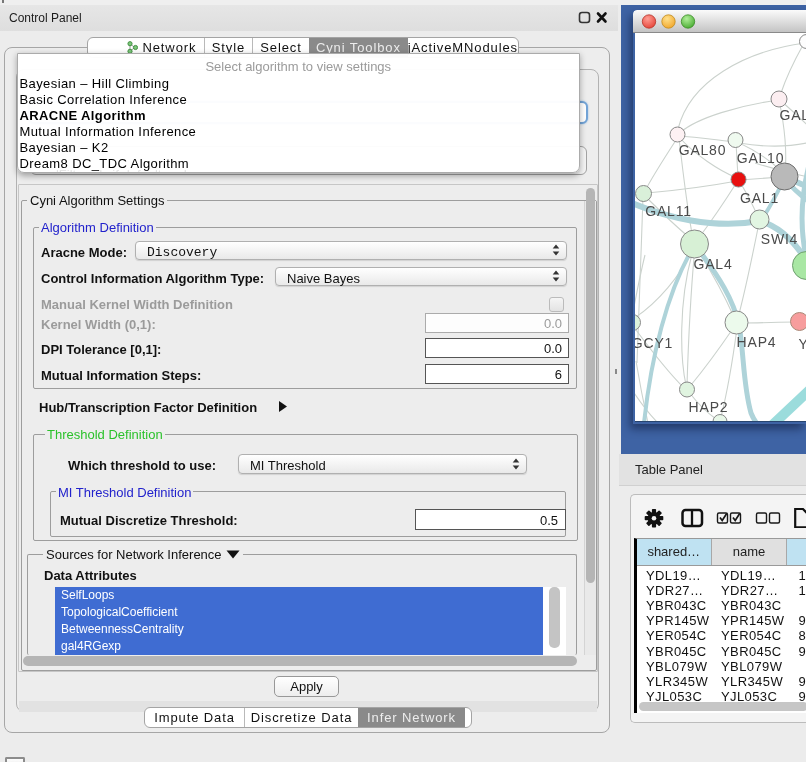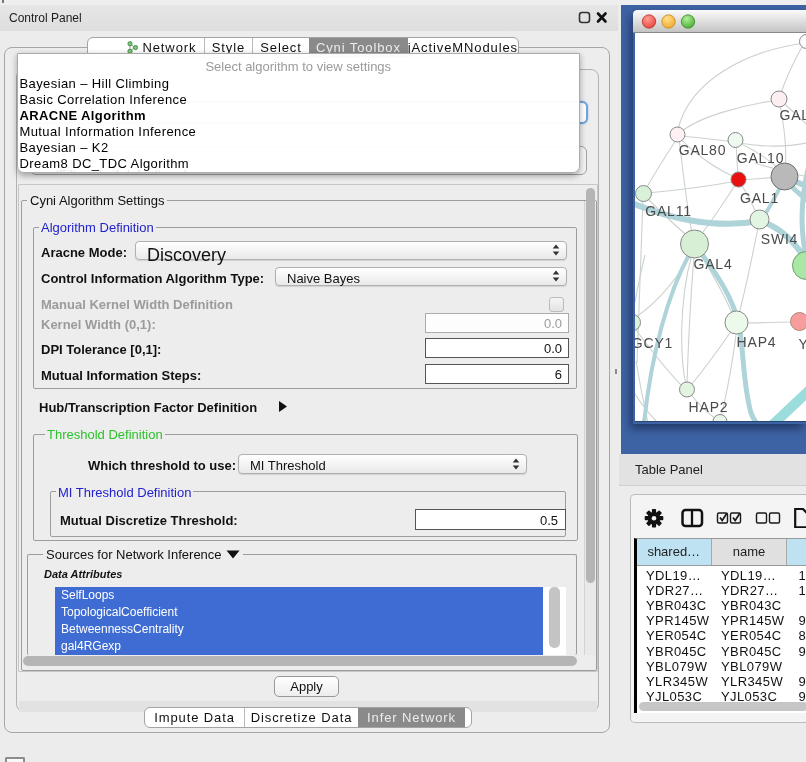--- a/index.html
+++ b/index.html
@@ -68,33 +68,33 @@
 <div class="abs b" style="left:41px;top:368px;font-size:13px;color:#111;">Mutual Information Steps:</div>
 <div class="abs" style="left:425px;top:364px;width:144px;height:20px;border:1px solid #555;background:#fff;font-size:13px;color:#111;text-align:right;padding:2px 6px 0 0;">6</div>
 
 <div class="abs b" style="left:39px;top:400px;font-size:13px;color:#111;">Hub/Transcription Factor Definition</div>
 <svg class="abs" style="left:277px;top:400px;" width="12" height="13">
     <path d="M2 1 L10 6.5 L2 12 Z" fill="#111"></path>
   </svg>
 
 <div class="abs" style="left:33px;top:434px;width:545px;height:107px;border:1px solid #9d9d9d;border-radius:2px;"></div>
 <div class="abs" style="left:45px;top:427px;background:#ededed;padding:0 2px;font-size:13px;color:#2bc22b;">Threshold Definition</div>
-<div class="abs b" style="left:88px;top:458px;font-size:13px;color:#111;">Which threshold to use:</div>
+<div class="abs b" style="left:68px;top:458px;font-size:13px;color:#111;">Which threshold to use:</div>
 <div class="abs combo3" style="left:238px;top:454px;width:289px;height:20px;"></div>
 
 <div class="abs" style="left:50px;top:491px;width:516px;height:46px;border:1px solid #9d9d9d;border-radius:2px;"></div>
 <div class="abs" style="left:56px;top:485px;background:#ededed;padding:0 2px;font-size:13px;color:#2222cc;">MI Threshold Definition</div>
 <div class="abs b" style="left:60px;top:513px;font-size:13px;color:#111;">Mutual Discretize Threshold:</div>
 <div class="abs" style="left:415px;top:509px;width:151px;height:21px;border:1px solid #555;background:#fff;font-size:13px;color:#111;text-align:right;padding:3px 7px 0 0;">0.5</div>
 
 <div class="abs" style="left:27px;top:554px;width:550px;height:101px;border:1px solid #9d9d9d;border-top-width:1px;border-radius:2px;border-bottom:none;"></div>
 <div class="abs" style="left:43px;top:547px;background:#ededed;padding:0 3px;font-size:13px;color:#111;">Sources for Network Inference <svg width="14" height="9" style="margin-left:1px;">
       <path d="M0.5 0.5 L13.5 0.5 L7 8.5 Z" fill="#111"></path>
     </svg></div>
-<div class="abs b" style="left:44px;top:568px;font-size:11px;color:#111;font-style:italic;">Data Attributes</div>
+<div class="abs b" style="left:44px;top:568px;font-size:13px;color:#111;">Data Attributes</div>
 
 <div class="abs" style="left:55px;top:587px;width:511px;height:68px;background:#fff;overflow:hidden;">
   <div style="position:absolute;left:0;top:0;width:488px;height:68px;background:#3f6cd2;color:#fff;font-size:12px;line-height:17px;padding-left:6px;">
     SelfLoops<br>TopologicalCoefficient<br>BetweennessCentrality<br>gal4RGexp
   </div>
   <div style="position:absolute;left:494px;top:0;width:11px;height:61px;background:#c4c4c4;border-radius:5px;"></div>
 </div>
 
 <div class="abs" style="left:274px;top:676px;width:65px;height:21px;border:1px solid #989898;border-radius:5px;background:linear-gradient(#ffffff,#ededed);font-size:13px;color:#111;text-align:center;line-height:19px;">Apply</div>
 
@@ -280,21 +280,21 @@
 
 <style>
 .combo, .combo2, .combo3 {
   border:1px solid #b0b0b0;
   border-radius:4px;
   background:linear-gradient(#ffffff,#e9e9e9);
   box-shadow:0 1px 1px rgba(0,0,0,0.12);
 }
 </style>
 
-<div class="abs" style="left:147px;top:245px;font-size:18px;color:#111;">Discovery</div>
+<div class="abs" style="left:147px;top:245px;font-size:13px;color:#111;font-family:Liberation Mono, monospace;">Discovery</div>
 <div class="abs" style="left:287px;top:271px;font-size:13px;color:#111;">Naive Bayes</div>
 <div class="abs" style="left:250px;top:458px;font-size:13px;color:#111;">MI Threshold</div>
 <svg class="abs" style="left:552px;top:244px;" width="8" height="12">
     <path d="M4 0.5 L7.3 4.5 L0.7 4.5 Z M4 11.5 L7.3 7.5 L0.7 7.5 Z" fill="#333"></path>
   </svg>
 <svg class="abs" style="left:552px;top:270px;" width="8" height="12">
     <path d="M4 0.5 L7.3 4.5 L0.7 4.5 Z M4 11.5 L7.3 7.5 L0.7 7.5 Z" fill="#333"></path>
   </svg>
 <svg class="abs" style="left:512px;top:458px;" width="8" height="12">
     <path d="M4 0.5 L7.3 4.5 L0.7 4.5 Z M4 11.5 L7.3 7.5 L0.7 7.5 Z" fill="#333"></path>

